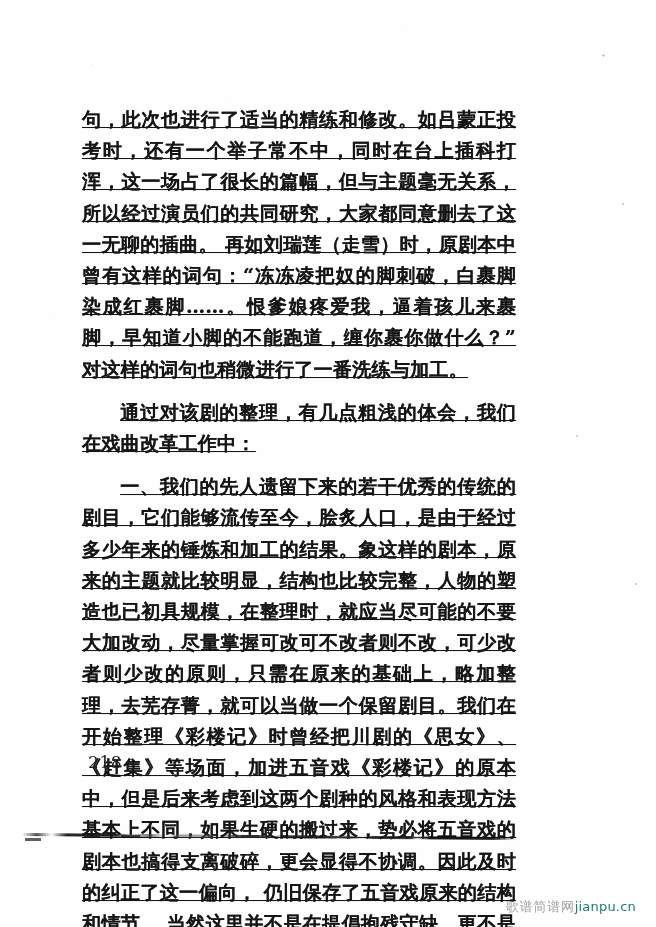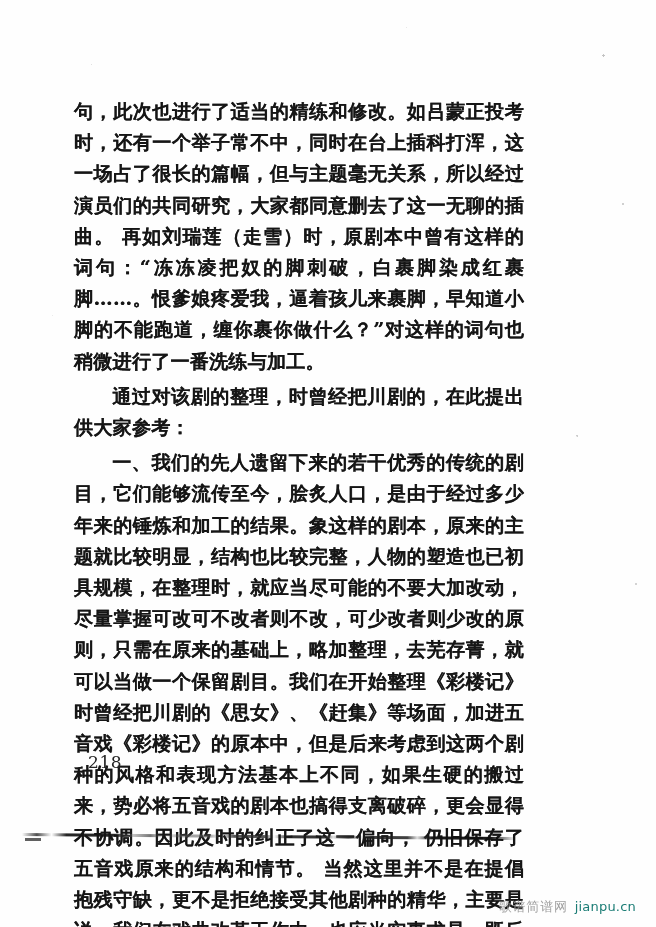--- a/index.html
+++ b/index.html
@@ -50,24 +50,25 @@
     font-weight: 700;
     font-size: 19.1px;
     line-height: 31.2px;
     color: #151515;
     letter-spacing: .2px;
     text-align: justify;
     text-justify: inter-character;
   }
 
   .para {
-    margin: 4px;
+    margin: 12px;
     text-align: justify;
     text-justify: inter-character;
     white-space: pre-wrap;
+    text-decoration: underline;
   }
 
   .para.indent {
     text-indent: 2em;
   }
 
   
   .text-block {
     text-shadow:
       0 0 .45px rgba(0,0,0,.55),
@@ -134,21 +135,21 @@
     background: rgba(35,35,35,.72);
   }
 
   
   .watermark {
     position: absolute;
     right: 20px;
     bottom: 11px;
     display: flex;
     align-items: baseline;
-    gap: 7px;
+    gap: 0;
     font-size: 13.5px;
     opacity: .95;
     user-select: none;
   }
   .wm-cn {
     font-family: "DejaVu Serif", "Liberation Serif", serif;
     color: #9b9b9b;
     letter-spacing: .8px;
     font-size: 13px;
   }
@@ -161,21 +162,21 @@
 </style>
 </head>
 <body>
 
 <div class="page">
 
   <div class="scan-noise"></div>
 
   <div class="text-block">
     <p class="para">句，此次也进行了适当的精练和修改。如吕蒙正投考时，还有一个举子常不中，同时在台上插科打浑，这一场占了很长的篇幅，但与主题毫无关系，所以经过演员们的共同研究，大家都同意删去了这一无聊的插曲。 再如刘瑞莲（走雪）时，原剧本中曾有这样的词句：“冻冻凌把奴的脚刺破，白裹脚染成红裹脚……。恨爹娘疼爱我，逼着孩儿来裹脚，早知道小脚的不能跑道，缠你裹你做什么？”对这样的词句也稍微进行了一番洗练与加工。</p>
-    <p class="para indent">通过对该剧的整理，时曾经把川剧的，在此提出供大家参考：</p>
+    <p class="para indent">通过对该剧的整理，有几点粗浅的体会，我们在戏曲改革工作中：</p>
     <p class="para indent">一、我们的先人遗留下来的若干优秀的传统的剧目，它们能够流传至今，脍炙人口，是由于经过多少年来的锤炼和加工的结果。象这样的剧本，原来的主题就比较明显，结构也比较完整，人物的塑造也已初具规模，在整理时，就应当尽可能的不要大加改动，尽量掌握可改可不改者则不改，可少改者则少改的原则，只需在原来的基础上，略加整理，去芜存菁，就可以当做一个保留剧目。我们在开始整理《彩楼记》时曾经把川剧的《思女》、《赶集》等场面，加进五音戏《彩楼记》的原本中，但是后来考虑到这两个剧种的风格和表现方法基本上不同，如果生硬的搬过来，势必将五音戏的剧本也搞得支离破碎，更会显得不协调。因此及时的纠正了这一偏向， 仍旧保存了五音戏原来的结构和情节。 当然这里并不是在提倡抱残守缺，更不是拒绝接受其他剧种的精华，主要是说，我们在戏曲改革工作中，也应当实事求是，既反对保守，也反对粗暴，要正确地遵循着毛主席“百花齐</p>
   </div>
 
   <div class="folio">218</div>
 
   <div class="edge-line"></div>
   <div class="edge-tick"></div>
 
   <div class="watermark">
     <span class="wm-cn">歌谱简谱网</span>

